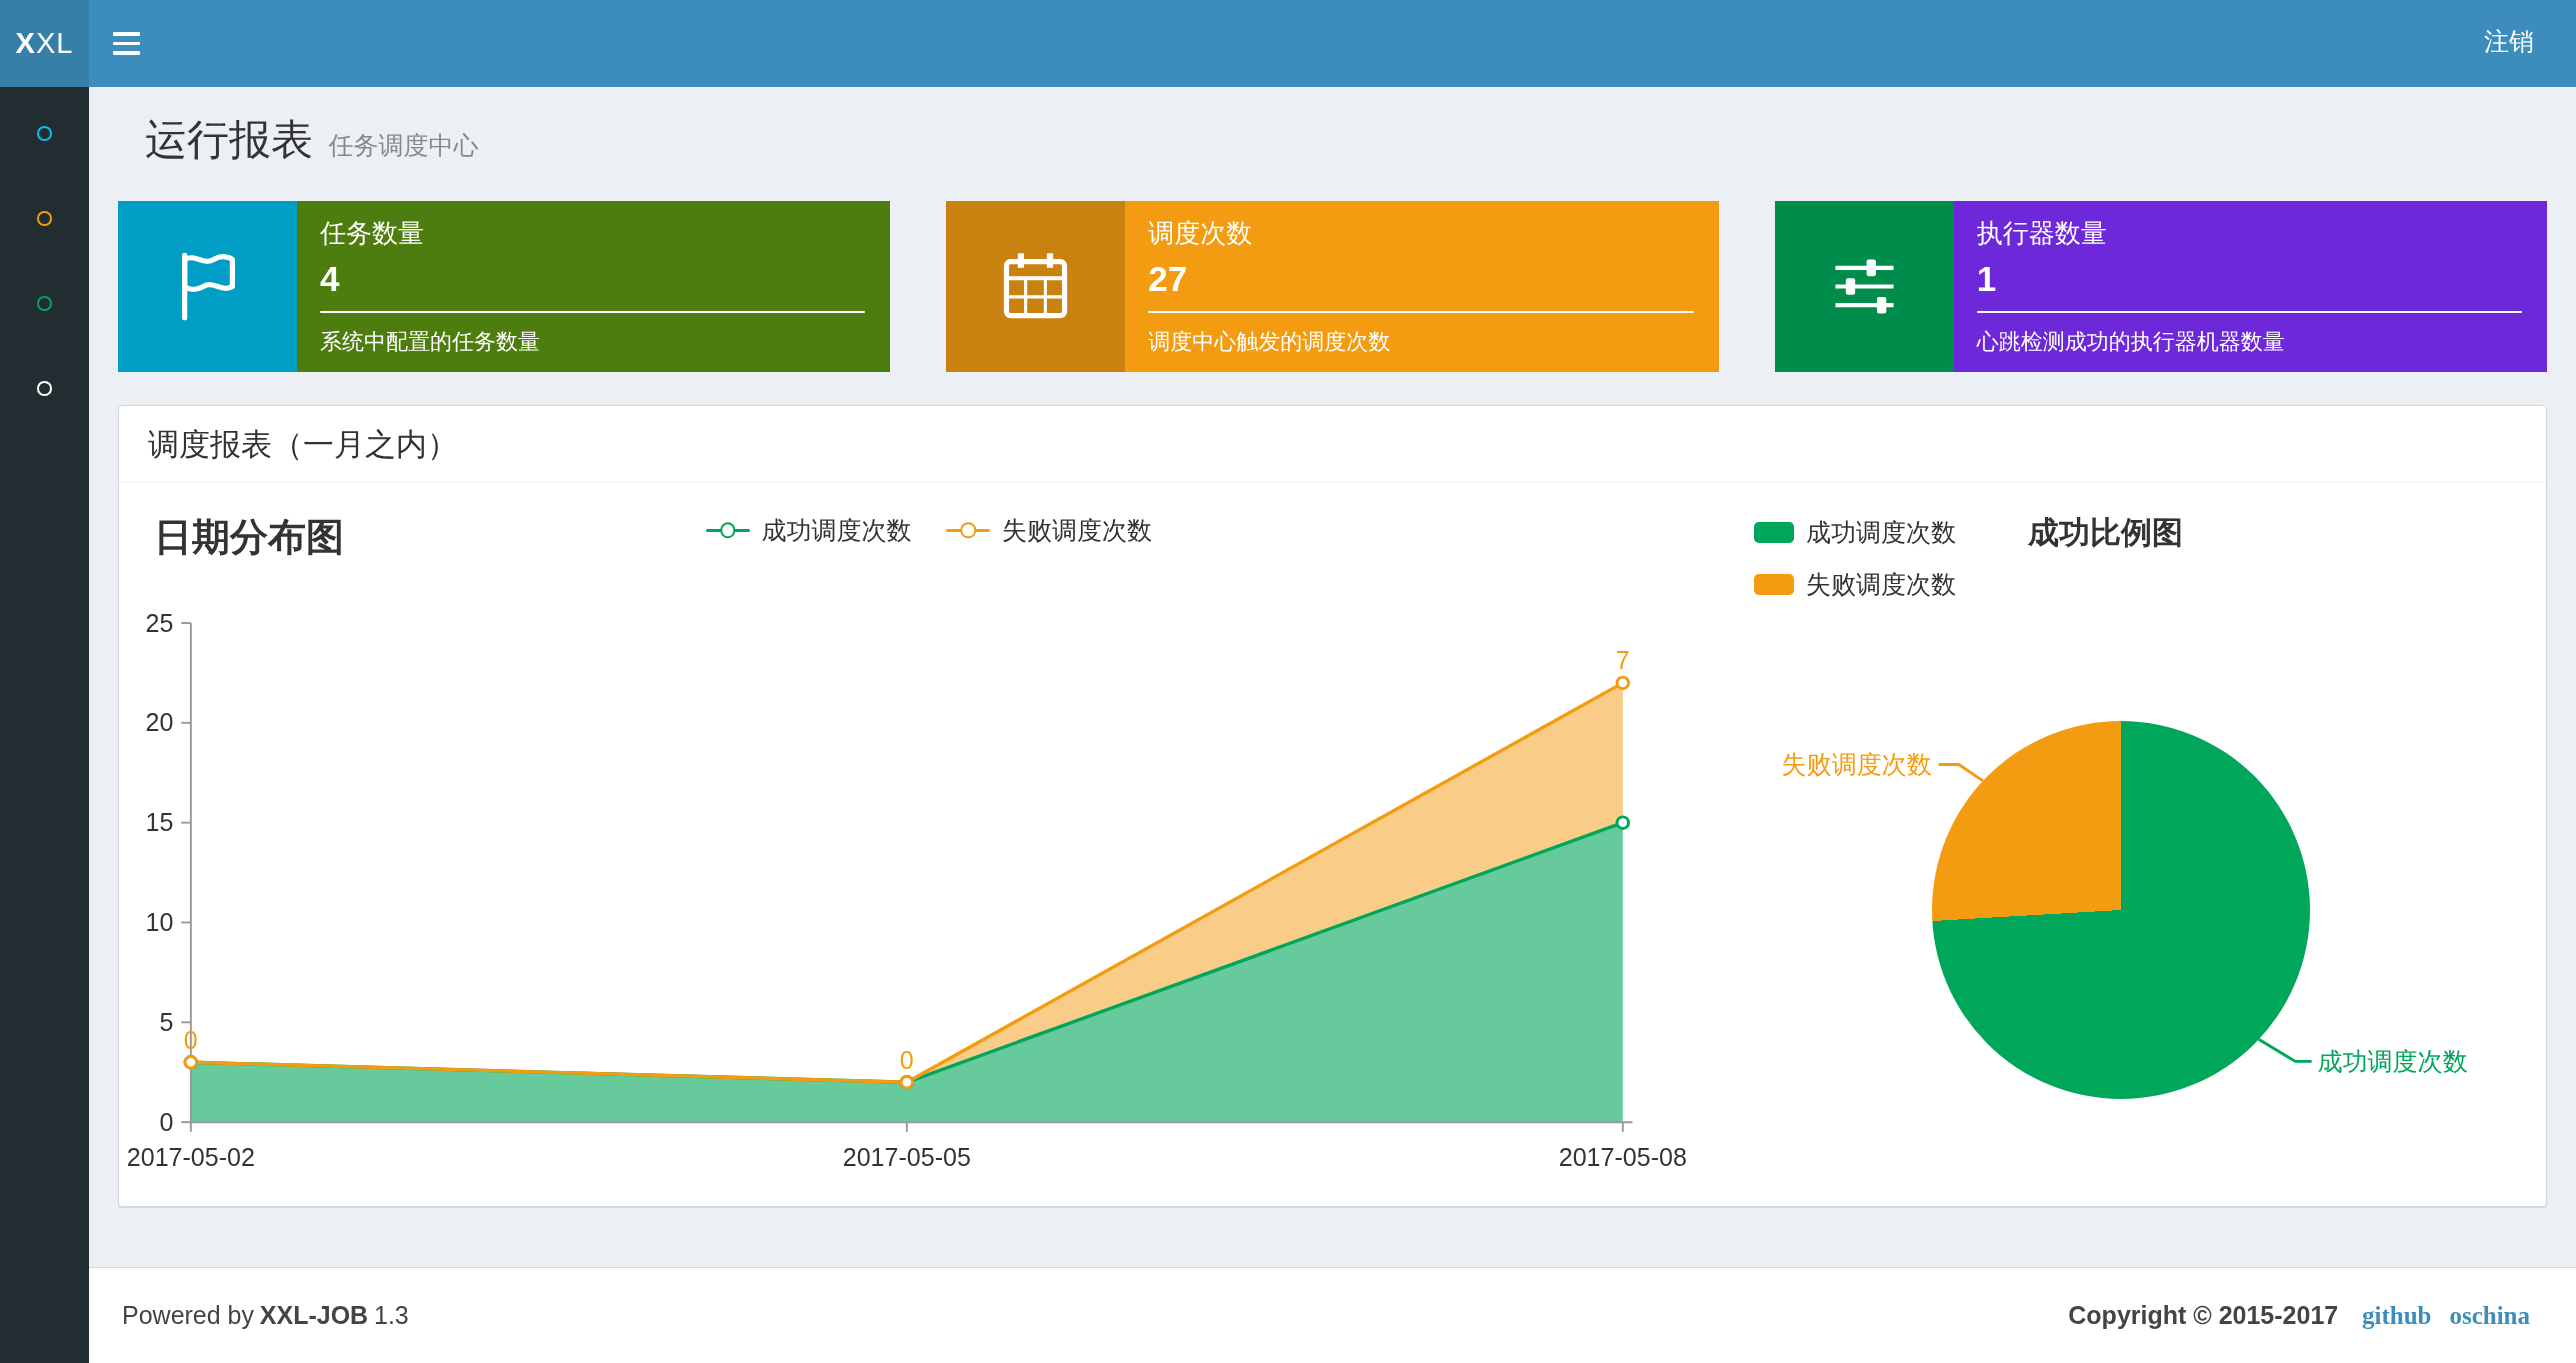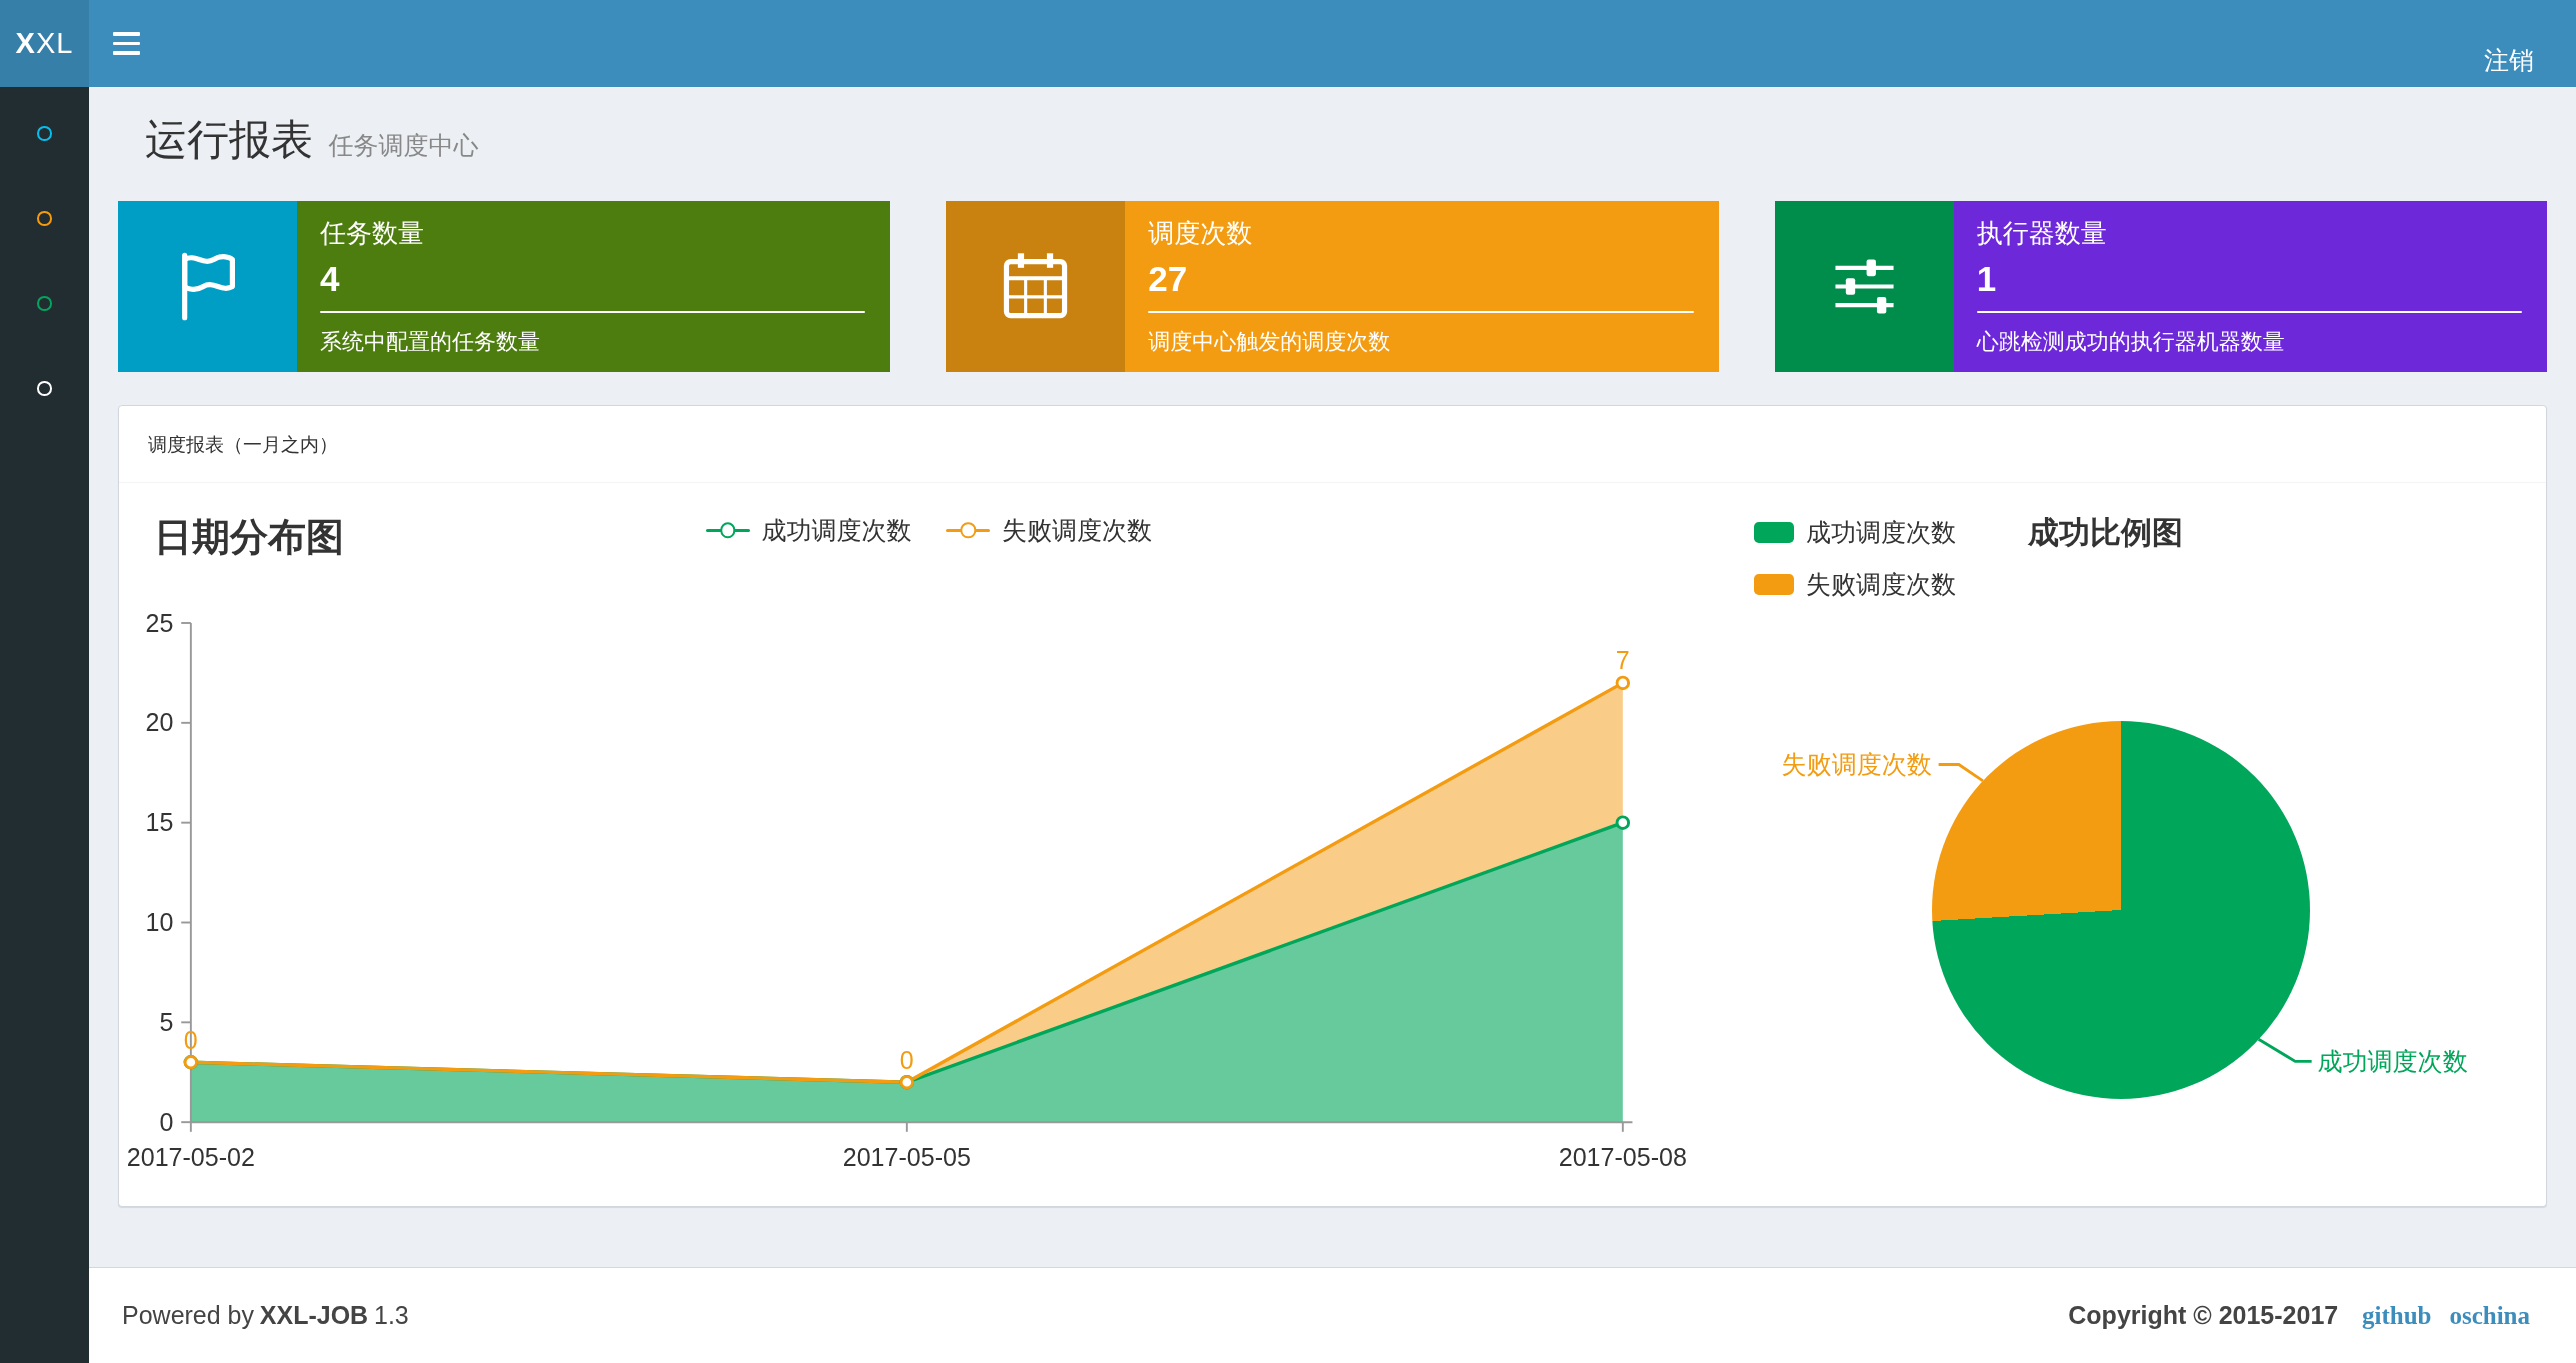--- a/index.html
+++ b/index.html
@@ -22,21 +22,21 @@
     letter-spacing: 1px; cursor: pointer;
   }
   .logo b { font-weight: bold; }
   .hamburger {
     width: 75px; display: flex; flex-direction: column; align-items: center; justify-content: center;
     cursor: pointer;
   }
   .hamburger .bar { display: block; width: 27px; height: 3.9px; background: #fff; margin: 2.9px 0; border-radius: 1px; }
   .logout {
     margin-left: auto; color: #fff; font-size: 25px; line-height: 87px;
-    padding: 17px 42px; text-decoration: none; cursor: pointer;
+    padding: 0 42px; text-decoration: none; cursor: pointer; font-family: Liberation Mono, monospace;
   }
 
   
   .sidebar {
     position: absolute; top: 87px; left: 0; bottom: 0; width: 89px;
     background: var(--sidebar-bg, #222d32); padding-top: 3.9px; z-index: 9;
   }
   .side-item { height: 85px; display: flex; align-items: center; justify-content: center; cursor: pointer; }
   .circle-icon {
     width: 14.5px; height: 14.5px; border: 2.9px solid #fff; border-radius: 50%; display: block;
@@ -66,21 +66,21 @@
   .ib-number { font-size: 35px; font-weight: bold; line-height: 39px; }
   .ib-bar { height: 2.9px; background: #fff; margin: 12.5px 0 13.5px; border-radius: 1px; }
   .ib-desc { font-size: 22px; }
 
   
   .panel {
     background: #fff; border: 1px solid #d2d6de; border-radius: 3.9px;
     box-shadow: 0 1px 1px rgba(0,0,0,0.1);
   }
   .panel-header {
-    height: 77px; line-height: 77px; padding: 0 29px; font-size: 19px; color: #333;
+    height: 77px; line-height: 77px; padding: 0 29px; font-size: 31px; color: #333;
     border-bottom: 1px solid #f4f4f4;
   }
   .panel-body { display: flex; height: 723px; position: relative; }
 
   
   .line-chart { width: 1620px; position: relative; flex-shrink: 0; }
   .chart-title { position: absolute; top: 29px; left: 35px; font-size: 38px; font-weight: bold; color: #333; }
   .line-legend { position: absolute; top: 31px; left: 0; width: 1620px; text-align: center; }
   .legend-item { display: inline-flex; align-items: center; margin: 0 17.4px; font-size: 25px; color: #333; cursor: pointer; }
   .lm { display: inline-block; width: 44px; height: 3.9px; background: currentColor; position: relative; margin-right: 11.6px; border-radius: 1.9px; }

